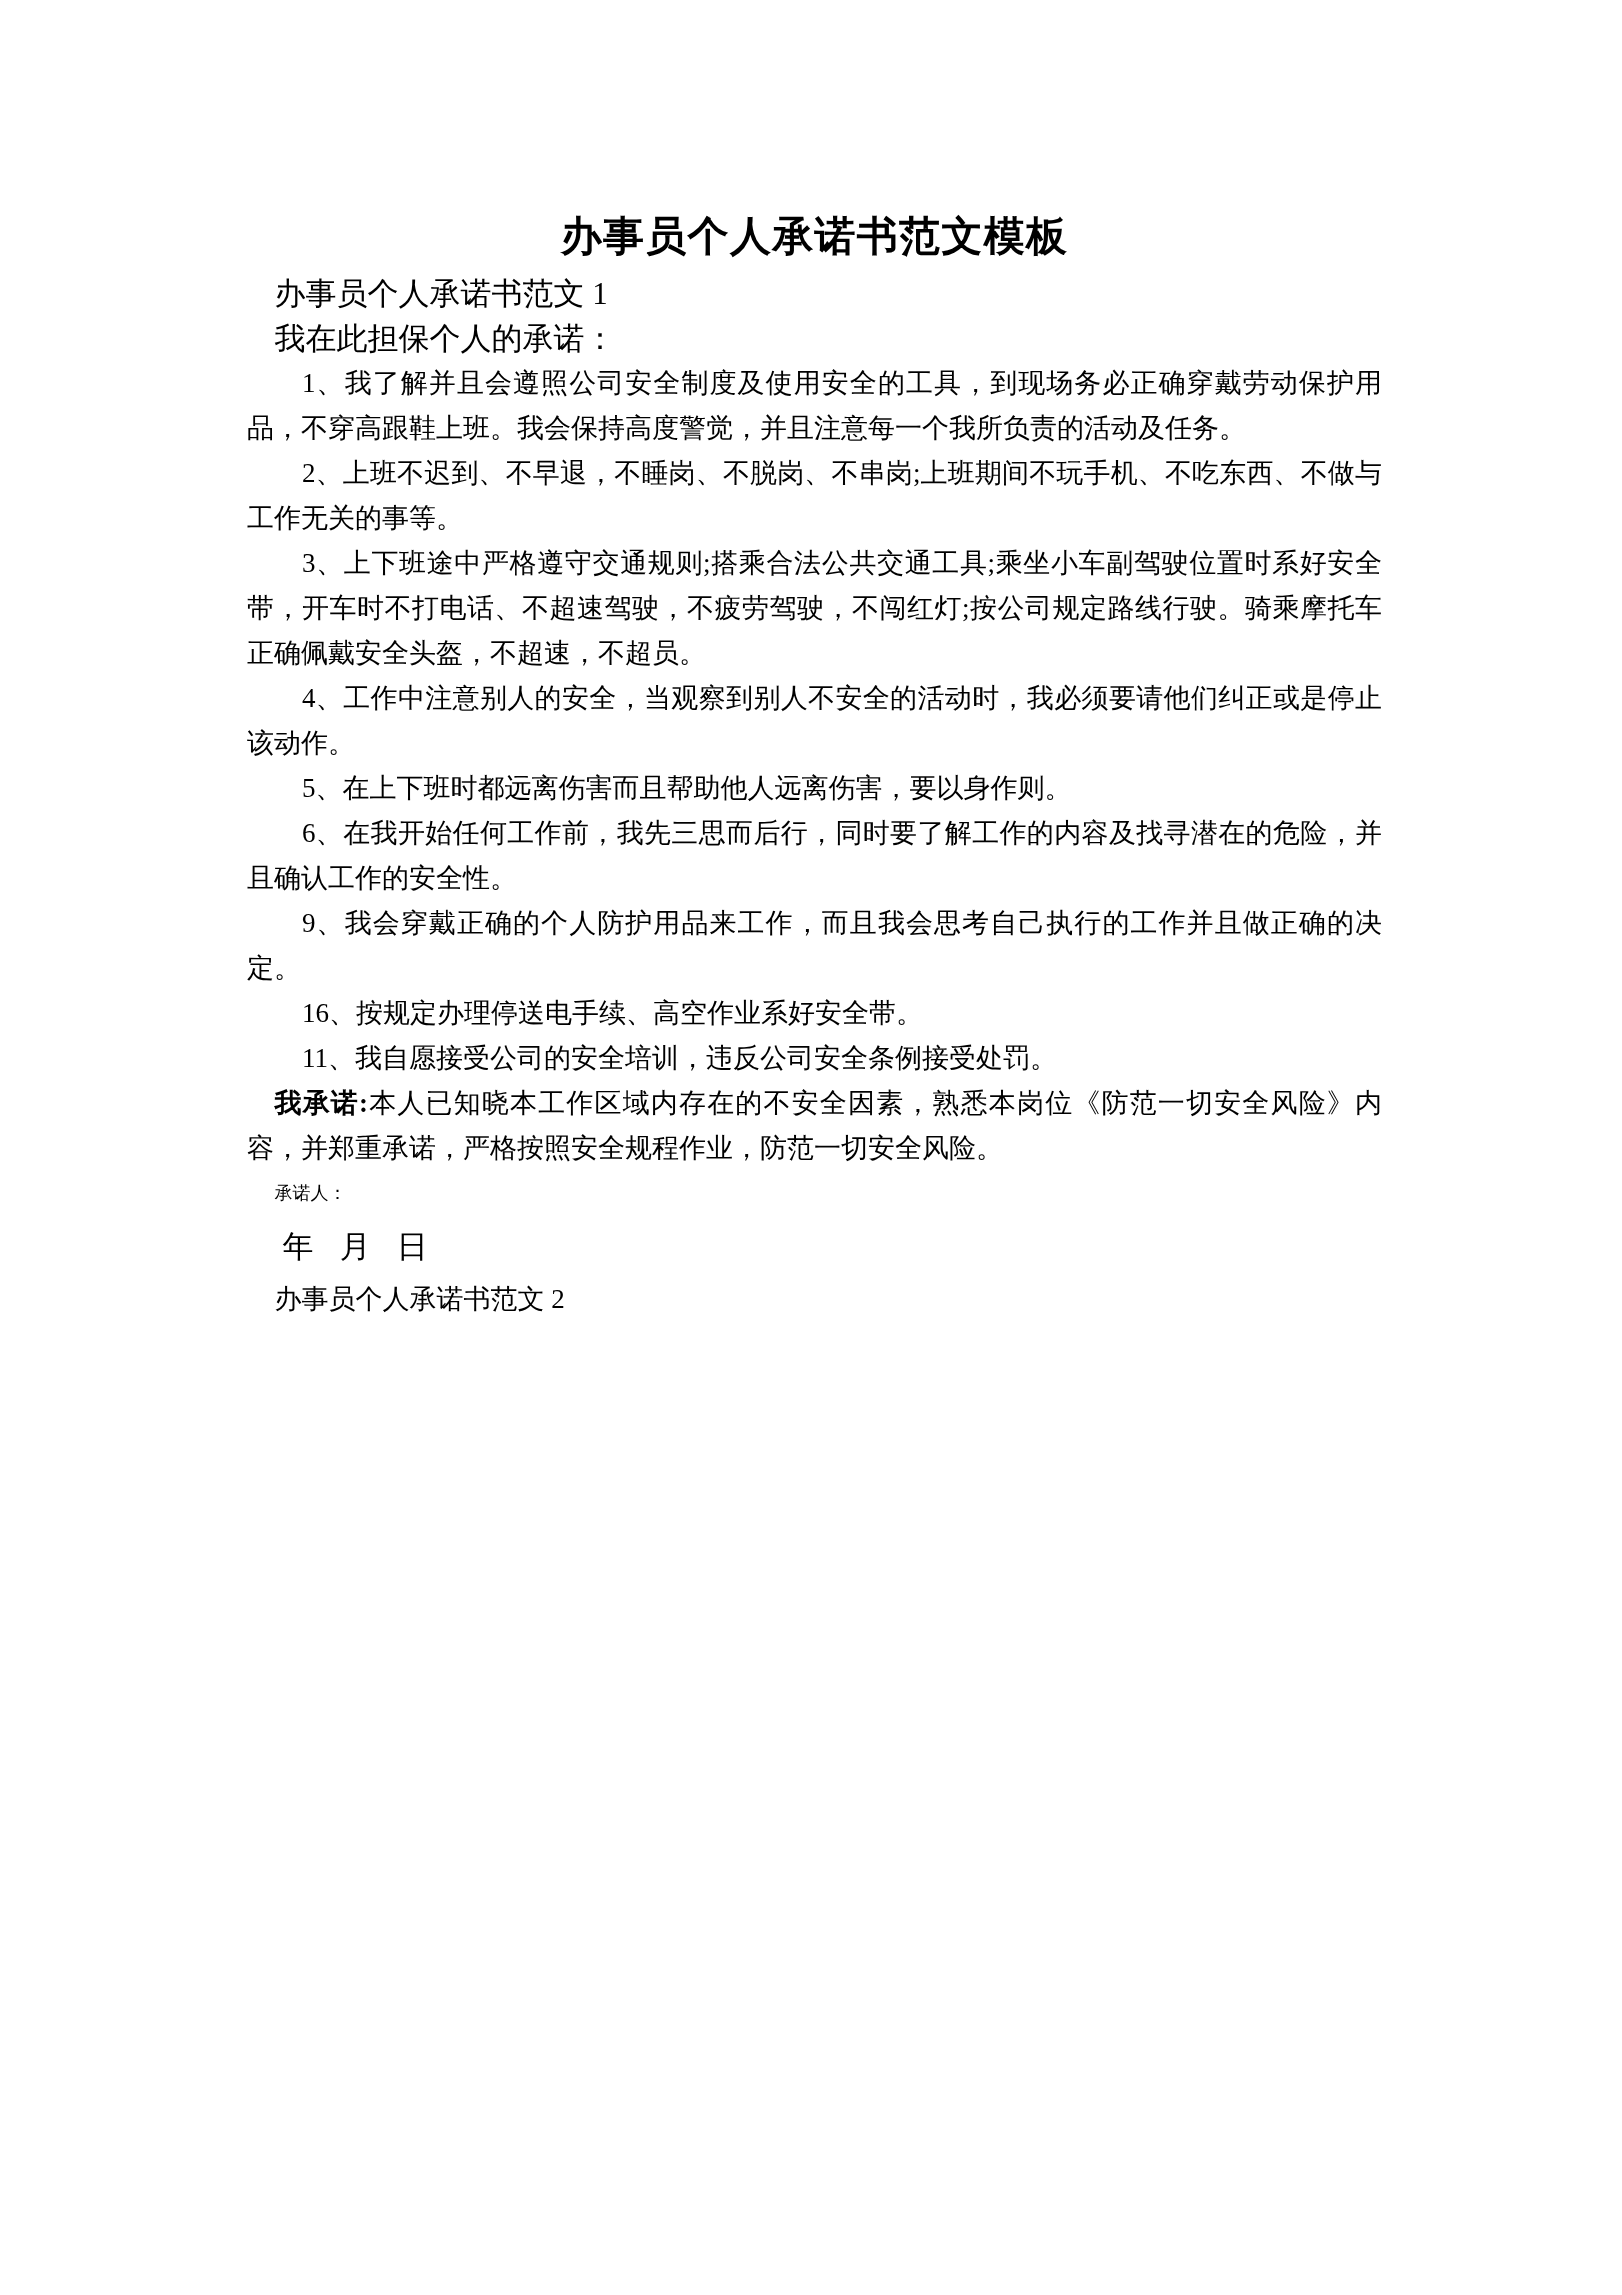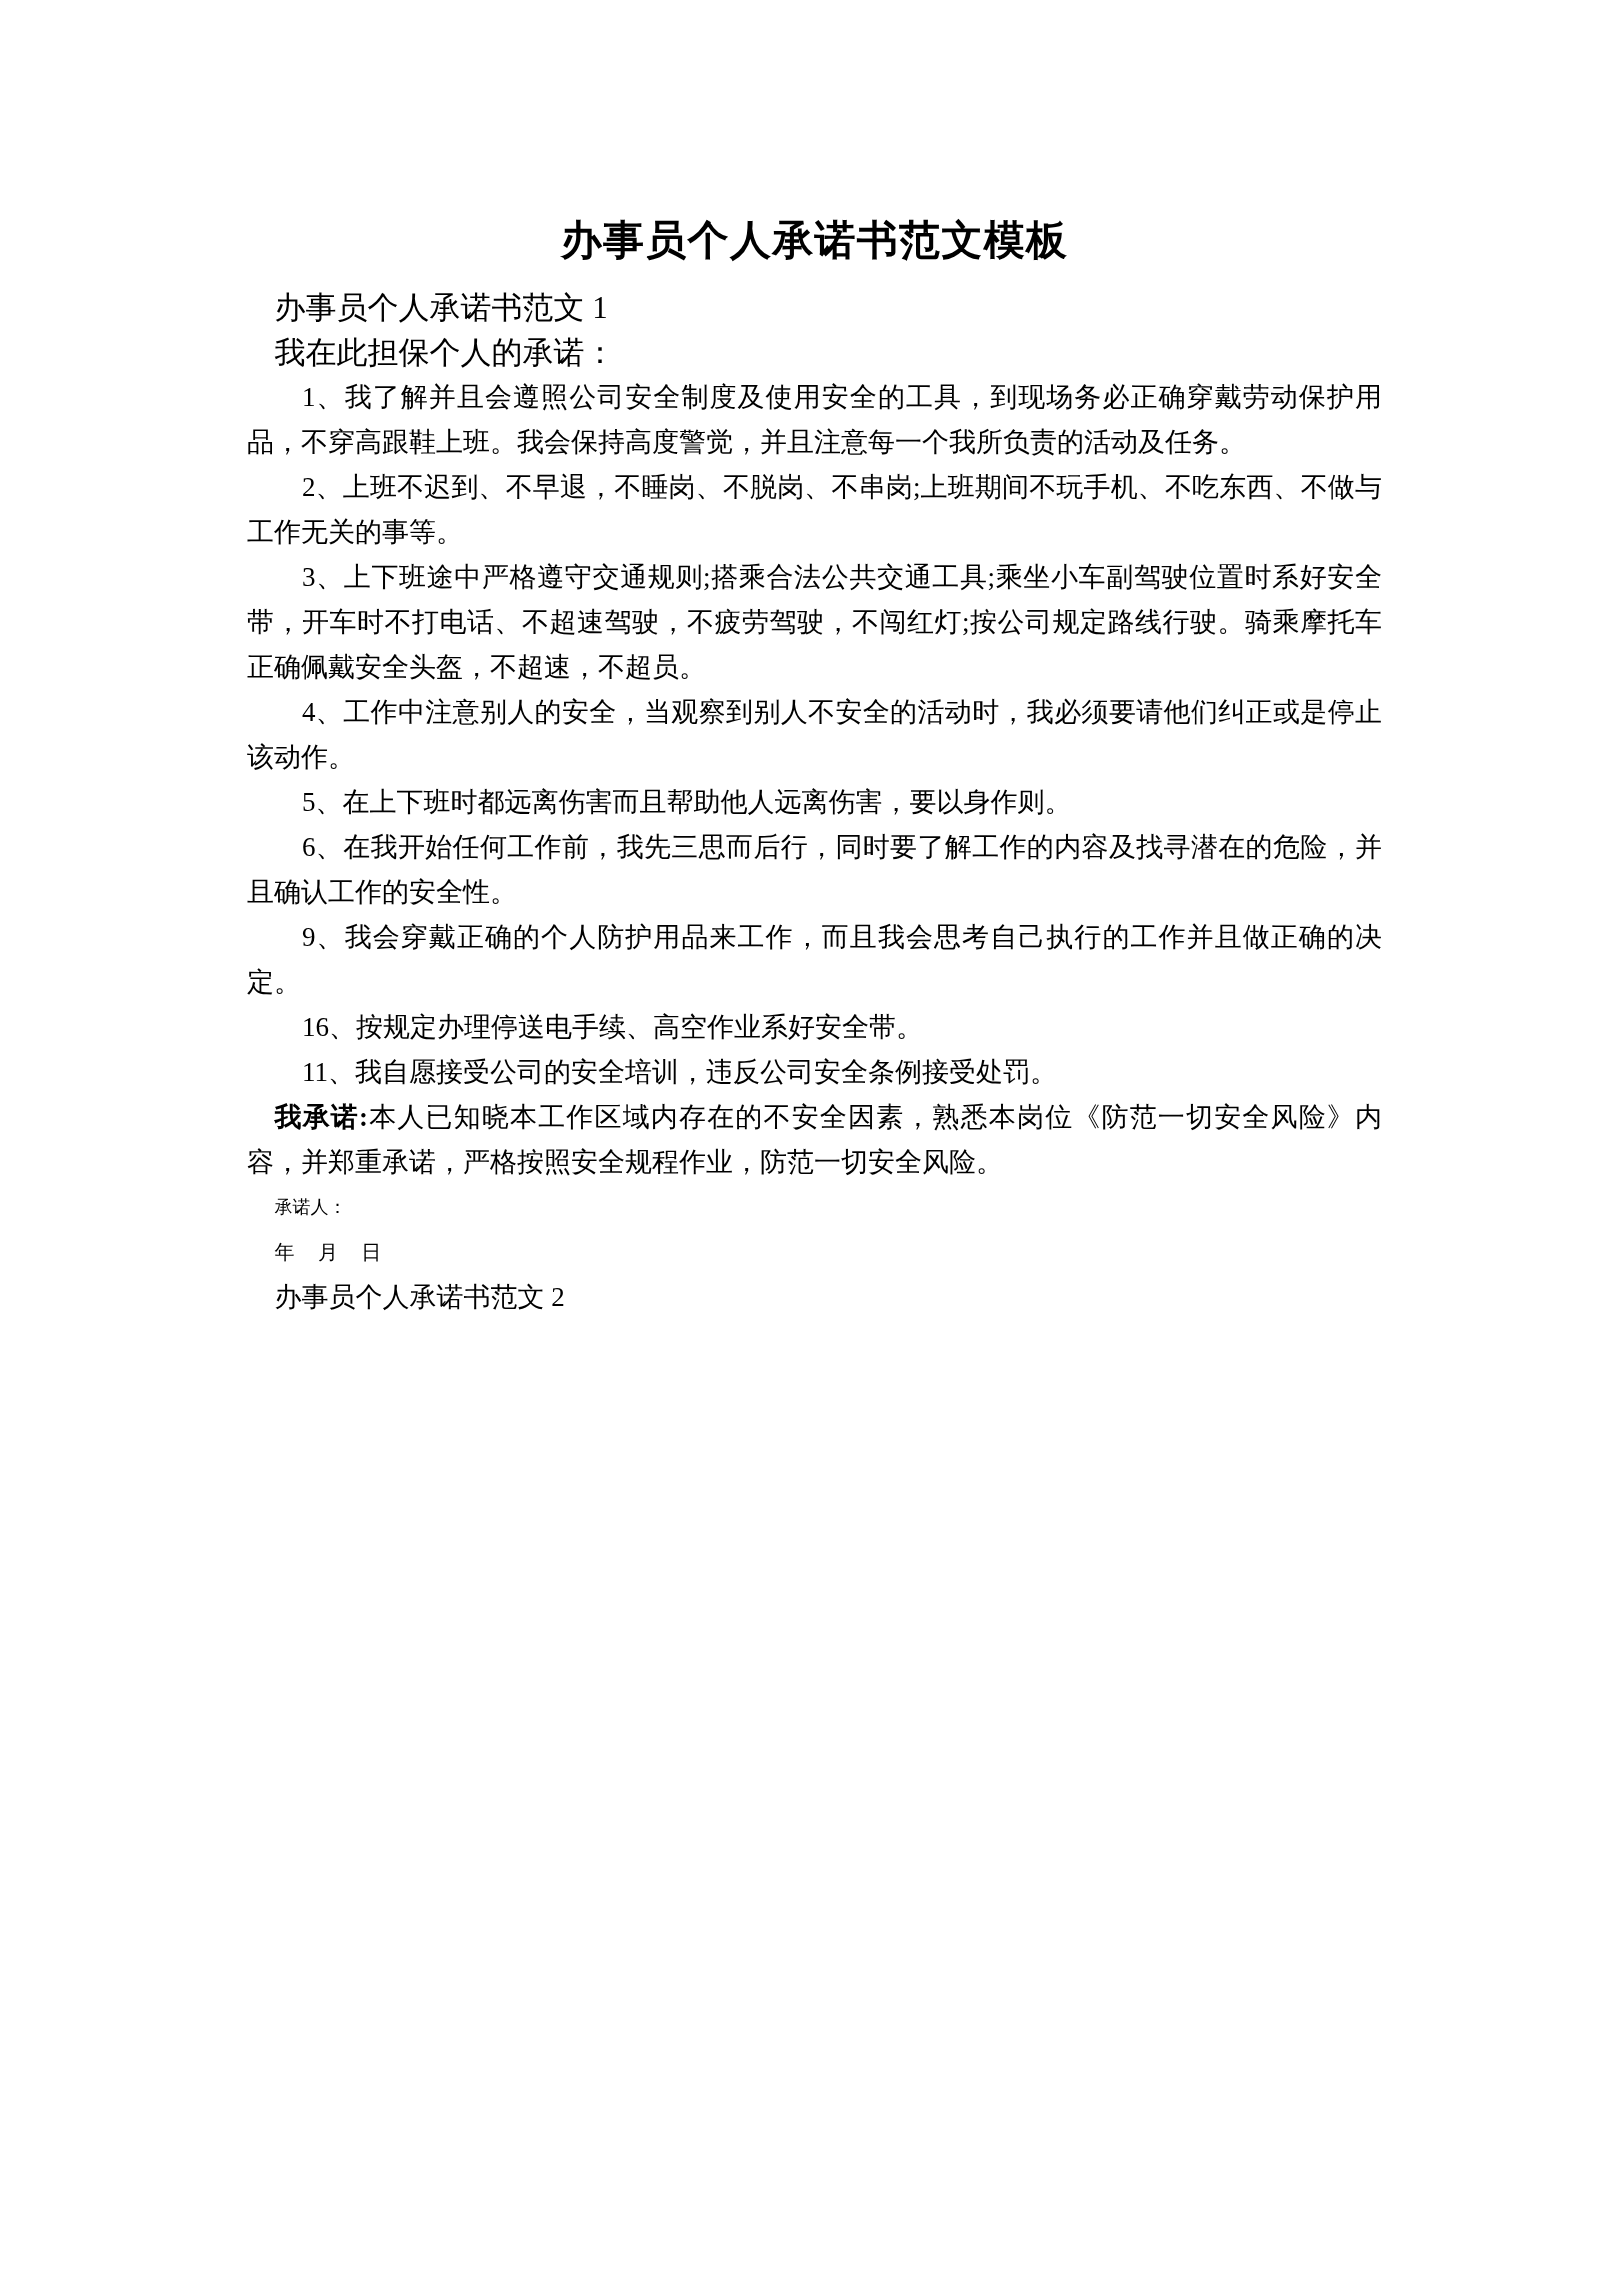--- a/index.html
+++ b/index.html
@@ -23,27 +23,27 @@
     padding: 0;
     overflow: hidden;
   }
   .content {
     position: absolute;
     left: 247px;
     top: 0;
     width: 1135px;
   }
   .doc-title {
-    font-family: Liberation Mono, monospace;
+    font-family: Liberation Sans, sans-serif;
     font-weight: bold;
     font-size: 41px;
     line-height: 51px;
     letter-spacing: 1.3px;
     text-align: center;
-    margin: 16px;
+    margin: 9px;
     padding-top: 202px;
     padding-bottom: 0;
     white-space: nowrap;
   }
   .para {
     font-size: 27px;
     line-height: 45px;
     margin: 0;
     padding: 0;
     text-align: justify;
@@ -55,23 +55,23 @@
   .indent-1 { text-indent: 27.5px; }
   .bold-run { font-weight: bold; }
   .sig-line {
     font-size: 18px;
     line-height: 45px;
     margin: 0;
     text-indent: 27.5px;
     letter-spacing: 0px;
   }
   .date-line {
-    font-size: 20px;
+    font-size: 31px;
     line-height: 45px;
-    margin: 0;
+    margin: 8px;
     text-indent: 27.5px;
     letter-spacing: 9.2px;
   }
   .tail-line {
     font-size: 27px;
     line-height: 45px;
     margin: 0;
     text-indent: 27.5px;
   }
   .subhead {

